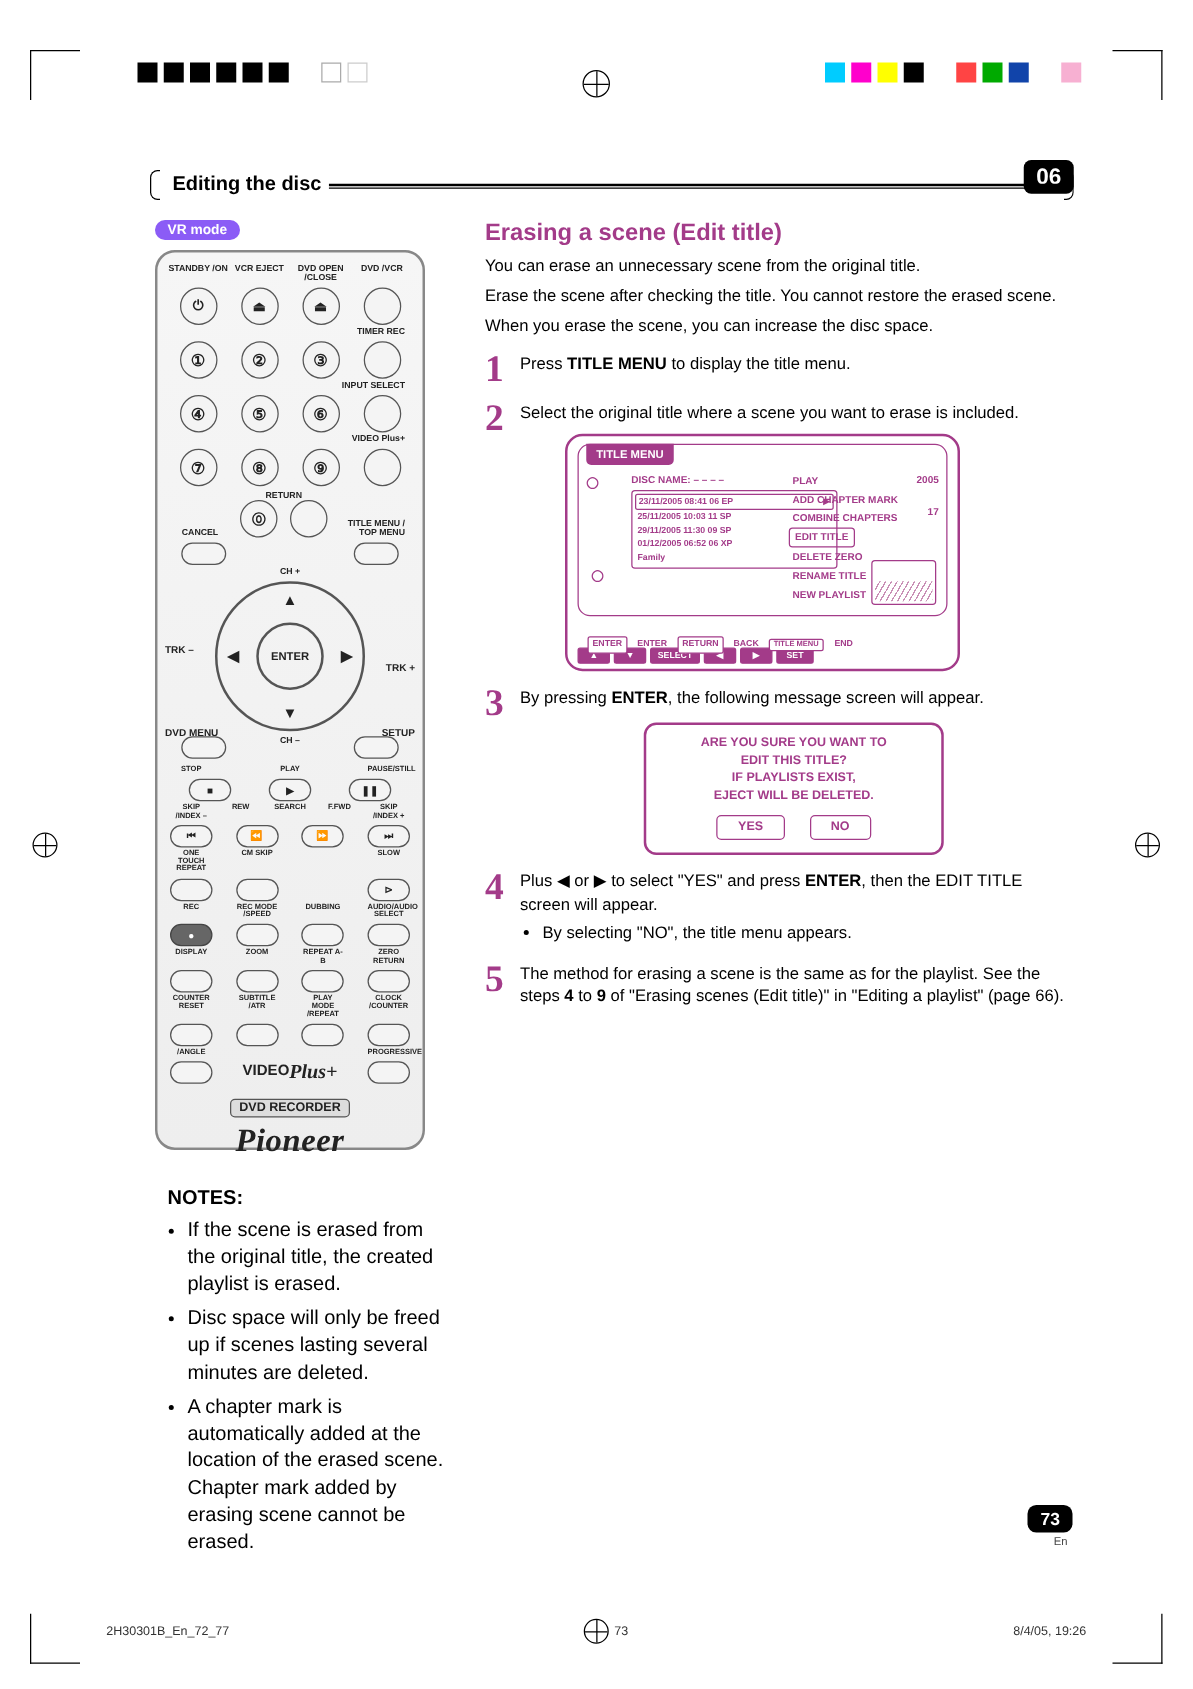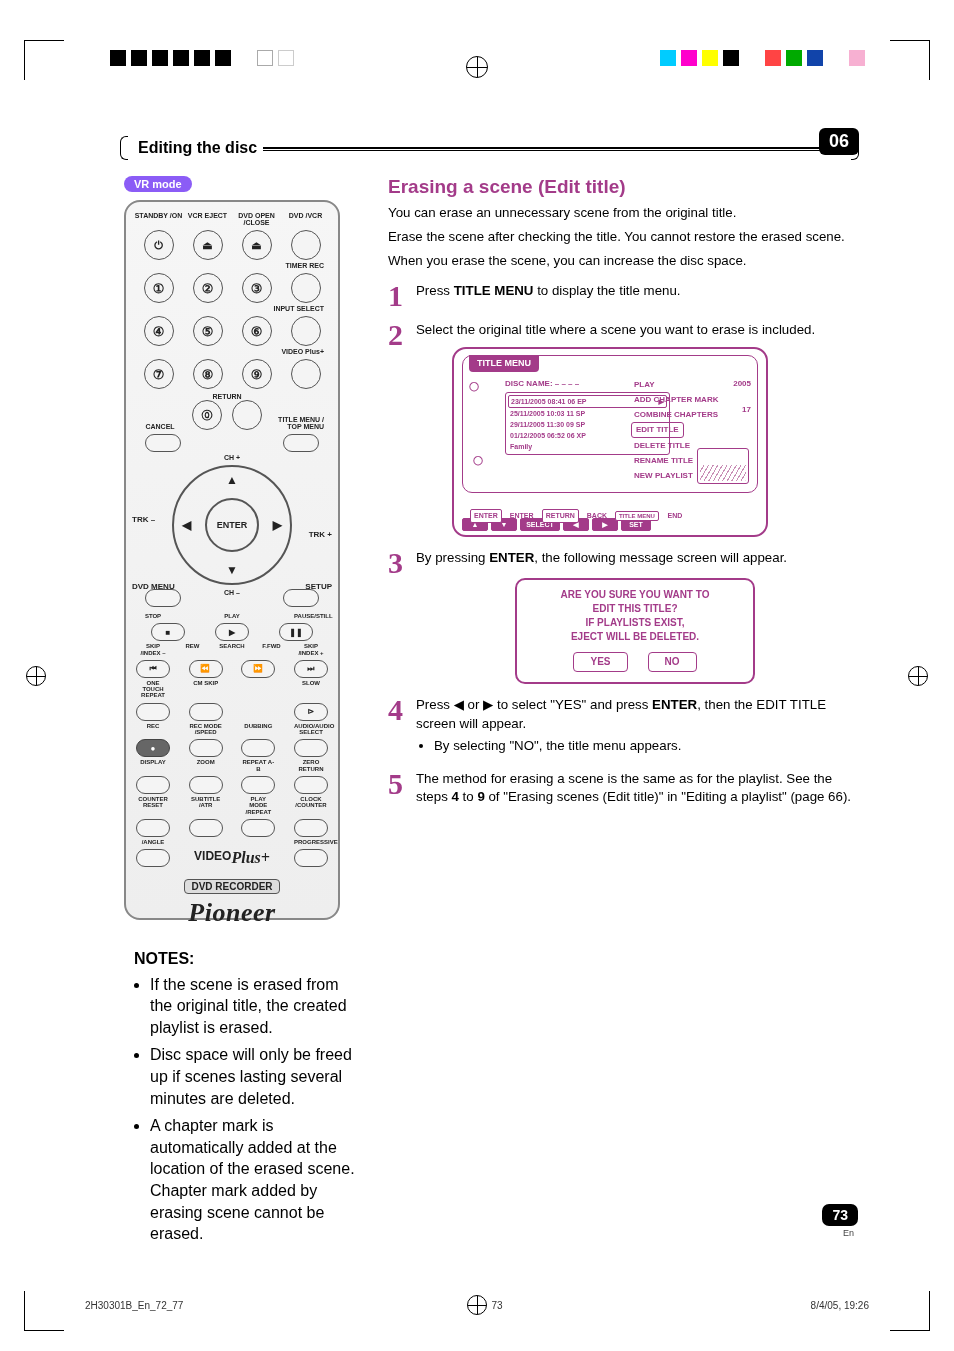--- a/index.html
+++ b/index.html
@@ -499,21 +499,21 @@
                   <span>Family</span>
                 </div>
             </div>
           </div>
           <div class="osd-right">
             <div class="osd-right-stack">
               <div>PLAY</div>
               <div>ADD CHAPTER MARK</div>
               <div>COMBINE CHAPTERS</div>
               <div class="boxed">EDIT TITLE</div>
-              <div>DELETE TITLE</div>
+              <div>DELETE ZERO</div>
               <div>RENAME TITLE</div>
               <div>NEW PLAYLIST</div>
             </div>
           </div>
           <div class="osd-extras">
             <div>2005</div>
             <div style="margin-top:14px">17</div>
           </div>
           <div class="thumb"></div>
         </div>
@@ -550,21 +550,21 @@
           <div class="dbtn">YES</div>
           <div class="dbtn">NO</div>
         </div>
       </div>
     </div>
   </div>
 
   <div class="step">
     <div class="step-num">4</div>
     <div class="step-body">
-      <span>Press ◀ or ▶ to select "YES" and press </span><b>ENTER</b><span>, then the EDIT TITLE screen will appear.</span>
+      <span>Plus ◀ or ▶ to select "YES" and press </span><b>ENTER</b><span>, then the EDIT TITLE screen will appear.</span>
       <ul>
           <li>By selecting "NO", the title menu appears.</li>
         </ul>
     </div>
   </div>
 
   <div class="step">
     <div class="step-num">5</div>
     <div class="step-body">
       <span>The method for erasing a scene is the same as for the playlist. See the steps </span><b>4</b><span> to </span><b>9</b><span> of "Erasing scenes (Edit title)" in "Editing a playlist" (page 66).</span>

